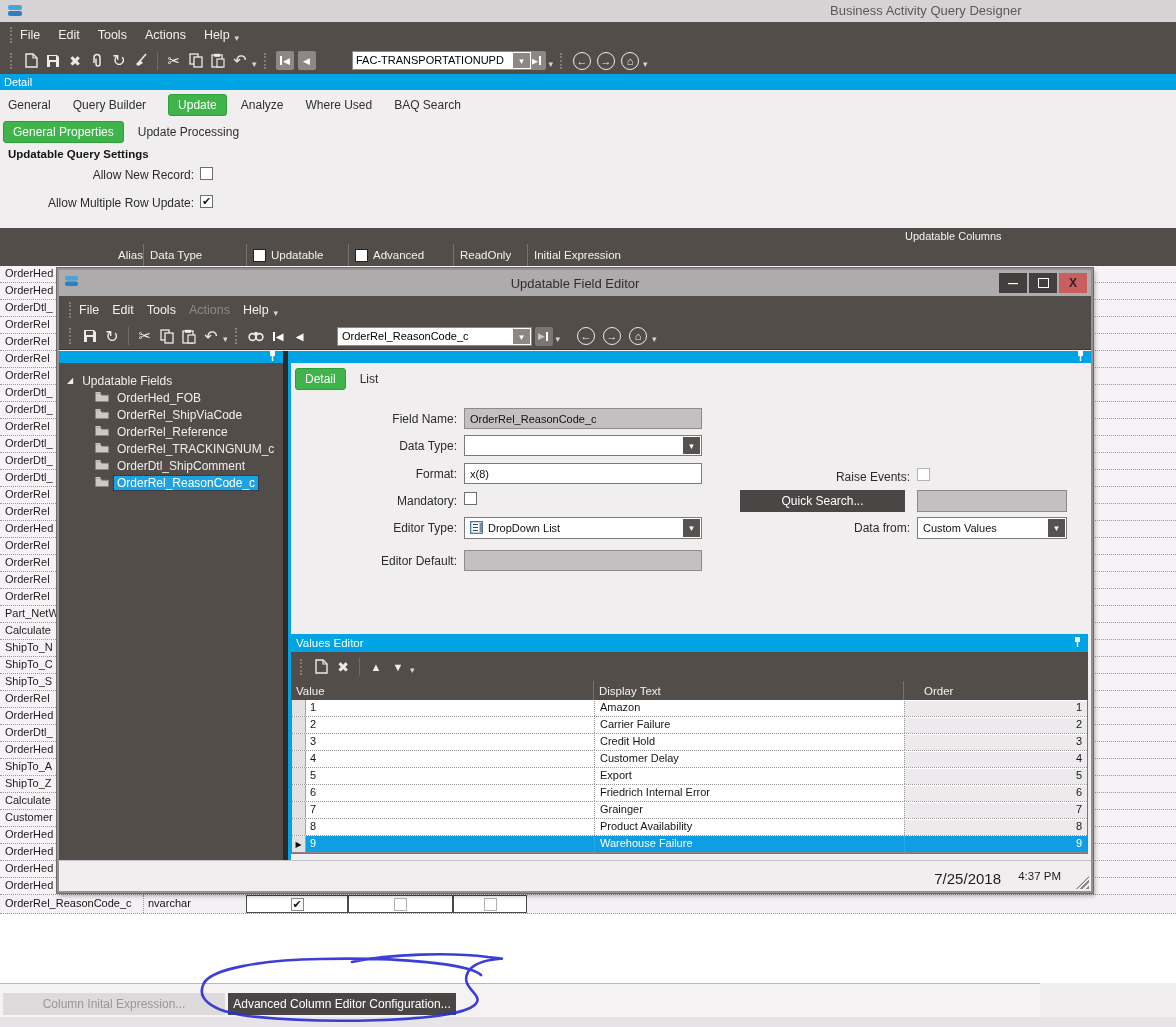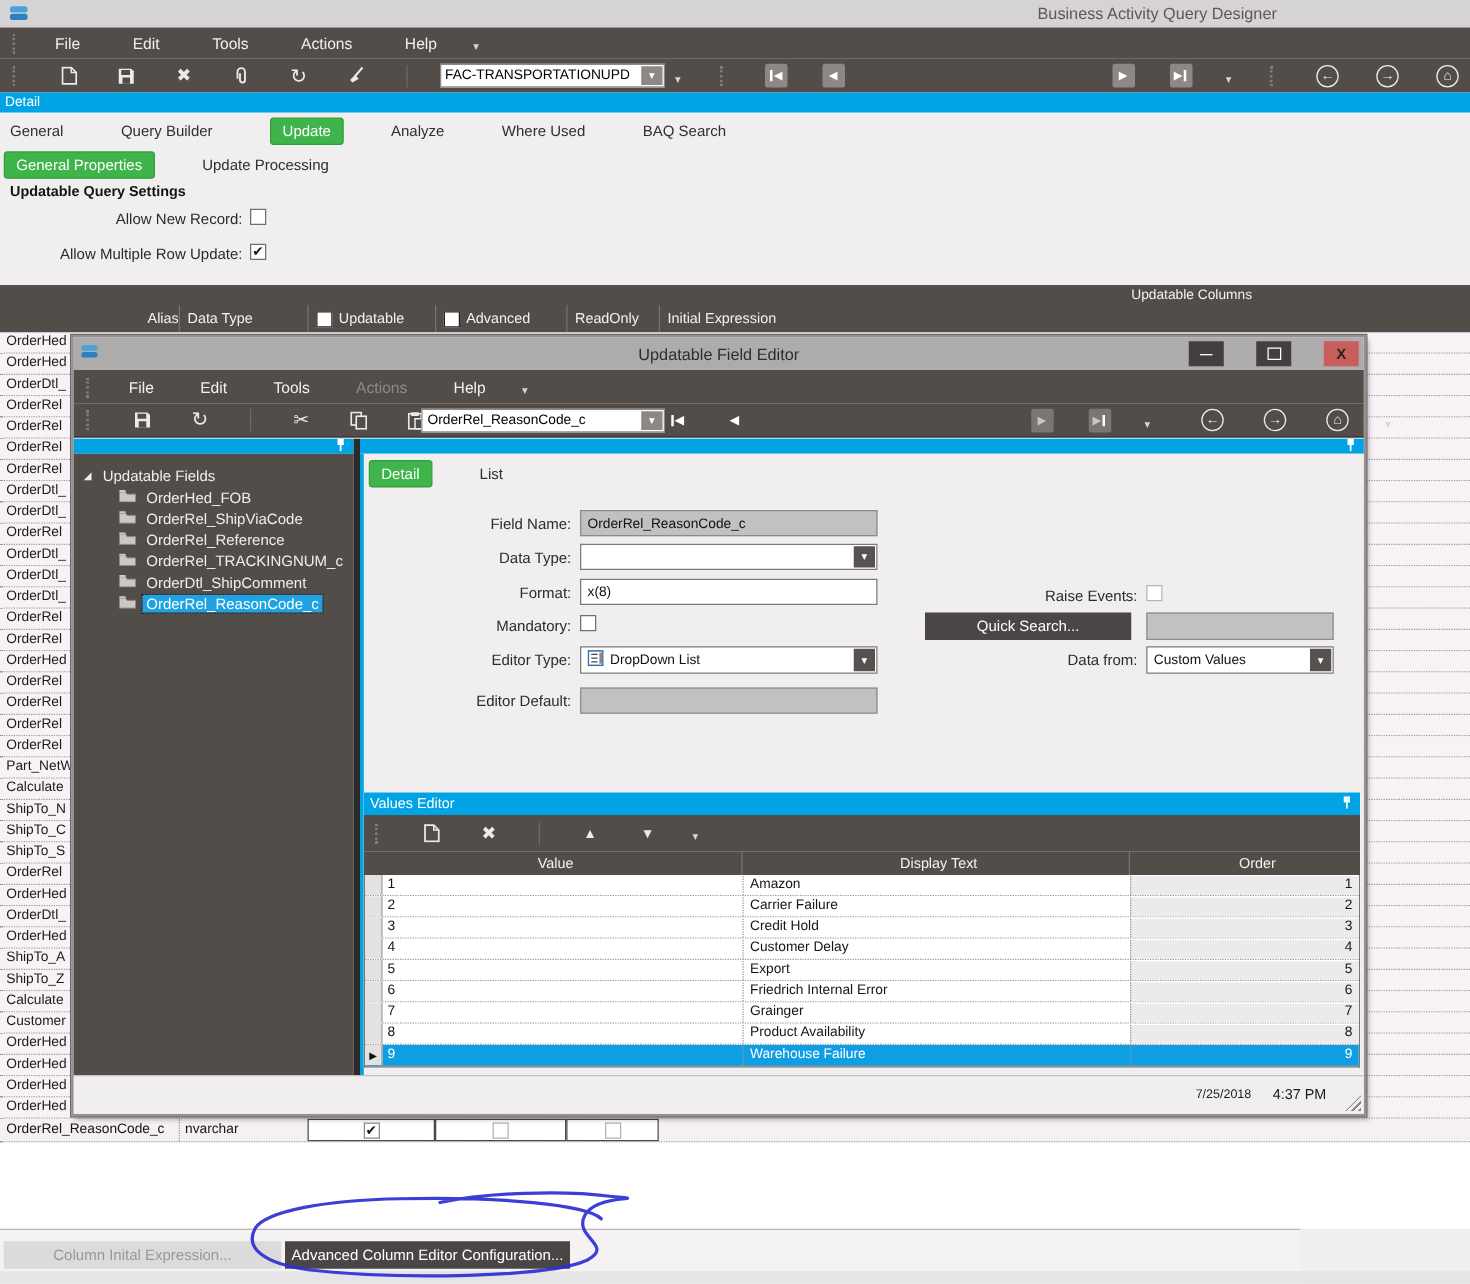--- a/index.html
+++ b/index.html
@@ -1,20 +1,20 @@
 <!DOCTYPE html>
 <html><head>
 <meta charset="utf-8">
 <style>
   html,body{margin:0;padding:0;background:#e9e6e8;}
   #screen{position:relative;width:1176px;height:1027px;background:#f1eeef;overflow:hidden;
           font-family:"Liberation Sans","DejaVu Sans",sans-serif;font-size:12px;color:#2b2b2b;}
   .abs{position:absolute;}
   .dark{background:#534d4a;}
-  .flexr{display:flex;align-items:center;gap:24px;}
+  .flexr{display:flex;align-items:center;}
   
   .ico{width:22px;height:22px;display:flex;align-items:center;justify-content:center;color:#edebe9;font-size:14px;flex:0 0 auto;}
   .ico svg{display:block;}
   .grip{width:4px;height:16px;border-left:2px dotted #827c79;margin:0 4px;flex:0 0 auto;}
   .sep{width:1px;height:18px;background:#6f6967;margin:0 5px;flex:0 0 auto;}
   .caret{color:#d8d5d3;font-size:9px;margin:6px 3px 0 1px;flex:0 0 auto;}
   .navbtn{width:18px;height:19px;background:#8d8886;border-radius:2px;margin:0 2px;display:flex;align-items:center;justify-content:center;color:#fff;font-size:9px;flex:0 0 auto;}
   .navbtn.dim{color:#c9c5c3;background:#7b7573;}
   .navbtn .bar{width:2px;height:9px;background:#fff;margin:0 1px;}
   .menuitem{color:#f2f0ee;margin-right:18px;font-size:12.5px;}
@@ -43,21 +43,21 @@
   .darkbtn{background:#4a4645;color:#fff;font-size:12px;display:flex;align-items:center;justify-content:center;}
   
   #dialog{left:57px;top:268px;width:1036px;height:625px;background:#f1eeef;border:2px solid #959193;
           outline:1px solid #6e6a6c;box-shadow:2px 3px 4px rgba(0,0,0,.3);box-sizing:border-box;}
   .winbtn{width:28px;height:20px;display:flex;align-items:center;justify-content:center;margin-left:2px;font-weight:bold;}
   
   .titem{height:17px;display:flex;align-items:center;color:#f0eeec;font-size:12px;white-space:nowrap;}
   .titem .lbl{padding:0 3px;}
   .titem.sel .lbl{background:#1ea2e2;color:#fff;outline:1px dotted #20303a;}
   
-  .vhead{position:absolute;top:0;height:19px;display:flex;align-items:center;color:#f4f2f0;font-size:11.5px;padding-left:5px;box-sizing:border-box;border-left:1px solid #78716f;justify-content:center;}
+  .vhead{position:absolute;top:0;height:19px;display:flex;align-items:center;color:#f4f2f0;font-size:11.5px;padding-left:5px;box-sizing:border-box;border-left:1px solid #78716f;}
   .vrow{position:relative;height:17px;background:#fff;border-bottom:1px dotted #9b9595;box-sizing:border-box;font-size:11px;color:#161616;}
   .vrow .sel-col{position:absolute;left:0;top:0;bottom:0;width:13px;background:#e4e1e3;border-right:1px solid #a5a1a3;display:flex;align-items:center;justify-content:center;font-size:8px;color:#111;}
   .vrow .c1{position:absolute;left:14px;top:1px;width:280px;padding-left:4px;}
   .vrow .c2{position:absolute;left:302px;top:1px;width:300px;padding-left:5px;border-left:1px dotted #9b9595;height:15px;}
   .vrow .c3{position:absolute;left:612px;top:1px;right:0;padding-right:5px;text-align:right;border-left:1px dotted #9b9595;height:15px;background:#eceaec;}
   .vrow.selrow{background:#0f9ee3;}
   .vrow.selrow .c1,.vrow.selrow .c2,.vrow.selrow .c3{color:#fff;background:transparent;}
   .pin{margin-left:auto;margin-right:6px;}
 </style>
 </head>
@@ -656,21 +656,21 @@
               <span class="sel-col">▶</span>
               <span class="c1">9</span>
               <span class="c2">Warehouse Failure</span>
               <span class="c3">9</span>
             </div>
           </div>
       </div>
     </div>
 
     <div class="abs" style="left:0;top:590px;width:1032px;height:31px;background:#f1eeef;border-top:1px solid #c5c2c3;box-sizing:border-box;">
-      <span class="abs" style="right:90px;top:9px;font-size:10px;color:#1d1d1d;">7/25/2018</span>
+      <span class="abs" style="right:90px;top:9px;font-size:15px;color:#1d1d1d;">7/25/2018</span>
       <span class="abs" style="right:30px;top:9px;font-size:11.5px;color:#1d1d1d;">4:37 PM</span>
       <span class="abs" style="right:2px;bottom:2px;width:13px;height:13px;clip-path:polygon(100% 0,100% 100%,0 100%);background:repeating-linear-gradient(135deg,#8a8788 0 2px,#f1eeef 2px 4px);"></span>
     </div>
   </div>
 
   <svg class="abs" style="left:140px;top:930px;pointer-events:none;" width="420" height="97">
     <path d="M 212 32 C 250 24, 310 22, 348 27 C 385 31, 338 24, 328 42 C 318 60, 352 66, 330 78 C 300 92, 180 94, 108 86 C 70 81, 56 68, 64 53 C 72 39, 120 30, 180 29 C 260 27, 330 34, 341 45" fill="none" stroke="#2b2fd4" stroke-width="2.6" stroke-linecap="round" opacity="0.92" transform="translate(0,0)"></path>
   </svg>
 
 </div>

